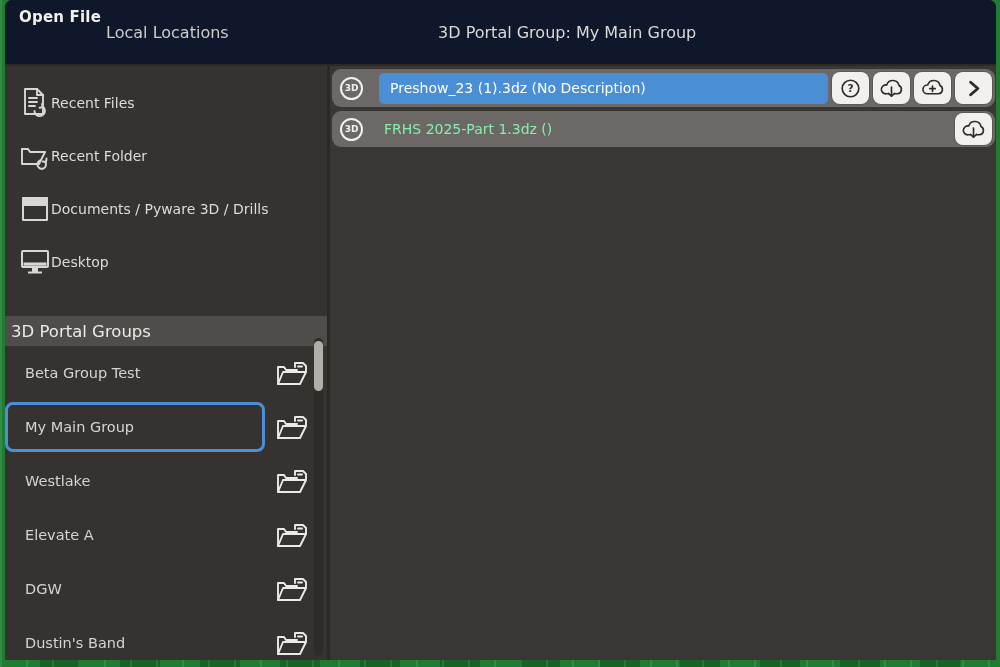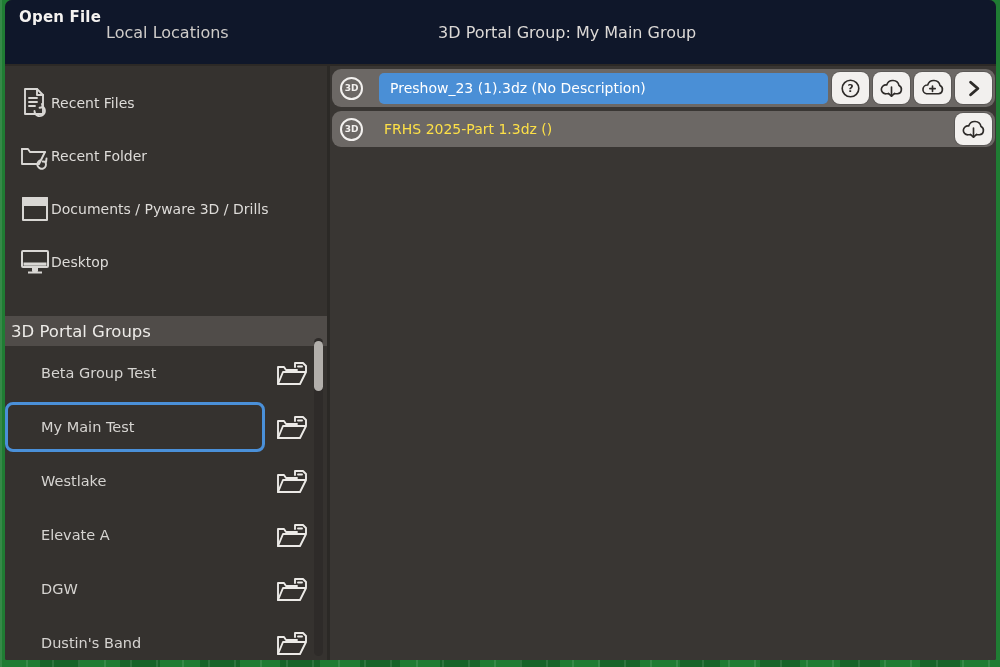--- a/index.html
+++ b/index.html
@@ -55,21 +55,21 @@
   .groups-header{
     margin-top:28px; height:30px; background:#504c49;
     display:flex; align-items:center; padding-left:6px;
     font-size:16.5px; color:#edebe8;
   }
   .group-row{
     height:54px; display:flex; align-items:center; padding-right:16px;
   }
   .group-box{
     flex:1; height:50px; display:flex; align-items:center;
-    border:3px solid transparent; border-radius:8px; padding-left:33px;
+    border:3px solid transparent; border-radius:8px; padding-left:17px;
     cursor:pointer;
   }
   .group-row.selected .group-box{border-color:var(--accent-blue,#4a90d9);}
   .group-box .glabel{font-size:14.5px; color:#d6d4d1;}
   .folder-btn{
     width:36px; height:32px; flex:0 0 36px; margin-left:10px; color:#eceae7;
     background:none; border:none; cursor:pointer; padding:0;
   }
   .folder-btn svg{width:34px; height:30px;}
   
@@ -92,21 +92,21 @@
   .badge-3d{
     width:23px; height:23px; flex:0 0 23px; border:2px solid #f3f1ef; border-radius:50%;
     display:flex; align-items:center; justify-content:center;
     font-size:9px; font-weight:bold; color:#f3f1ef; letter-spacing:0;
   }
   .file-name-box{
     flex:1; margin-left:10px; height:31px; display:flex; align-items:center;
     border-radius:5px; padding-left:11px; font-size:14px; cursor:pointer;
   }
   .file-row.selected .file-name-box{background:var(--selection-blue,#4a8fd6); color:#ffffff;margin-left:16px;}
-  .file-row:not(.selected) .file-name-box{color:#fde047;text-align:center;}
+  .file-row:not(.selected) .file-name-box{color:#86efac;text-align:center;}
   .act-btn{
     width:37px; height:32px; flex:0 0 37px; margin-left:4px;
     background:var(--button-face,#f2f0ee); border:none; border-radius:8px;
     display:flex; align-items:center; justify-content:center;
     color:#2e2b29; cursor:pointer; padding:0;
     box-shadow:0 0 0 1px rgba(0,0,0,.15);
   }
   .act-btn svg{width:27px; height:27px;}
   svg{display:block;}
 </style>
@@ -193,21 +193,21 @@
               <path d="M20 9V5h8l3 3v5"></path>
                 <path d="M23 8.5h4"></path>
               <path d="M3 26V9h6l2 3h11"></path>
               <path d="M3 26l5-12h23l-6 12z"></path>
             </svg>
           </button>
         </div>
 
         <div class="group-row selected">
           <div class="group-box">
-            <span class="glabel">My Main Test</span>
+            <span class="glabel">My Main Group</span>
           </div>
           <button class="folder-btn">
             <svg viewBox="0 0 34 30" fill="none" stroke="currentColor" stroke-width="1.9" stroke-linecap="round" stroke-linejoin="round">
               <path d="M20 9V5h8l3 3v5"></path>
                 <path d="M23 8.5h4"></path>
               <path d="M3 26V9h6l2 3h11"></path>
               <path d="M3 26l5-12h23l-6 12z"></path>
             </svg>
           </button>
         </div>

